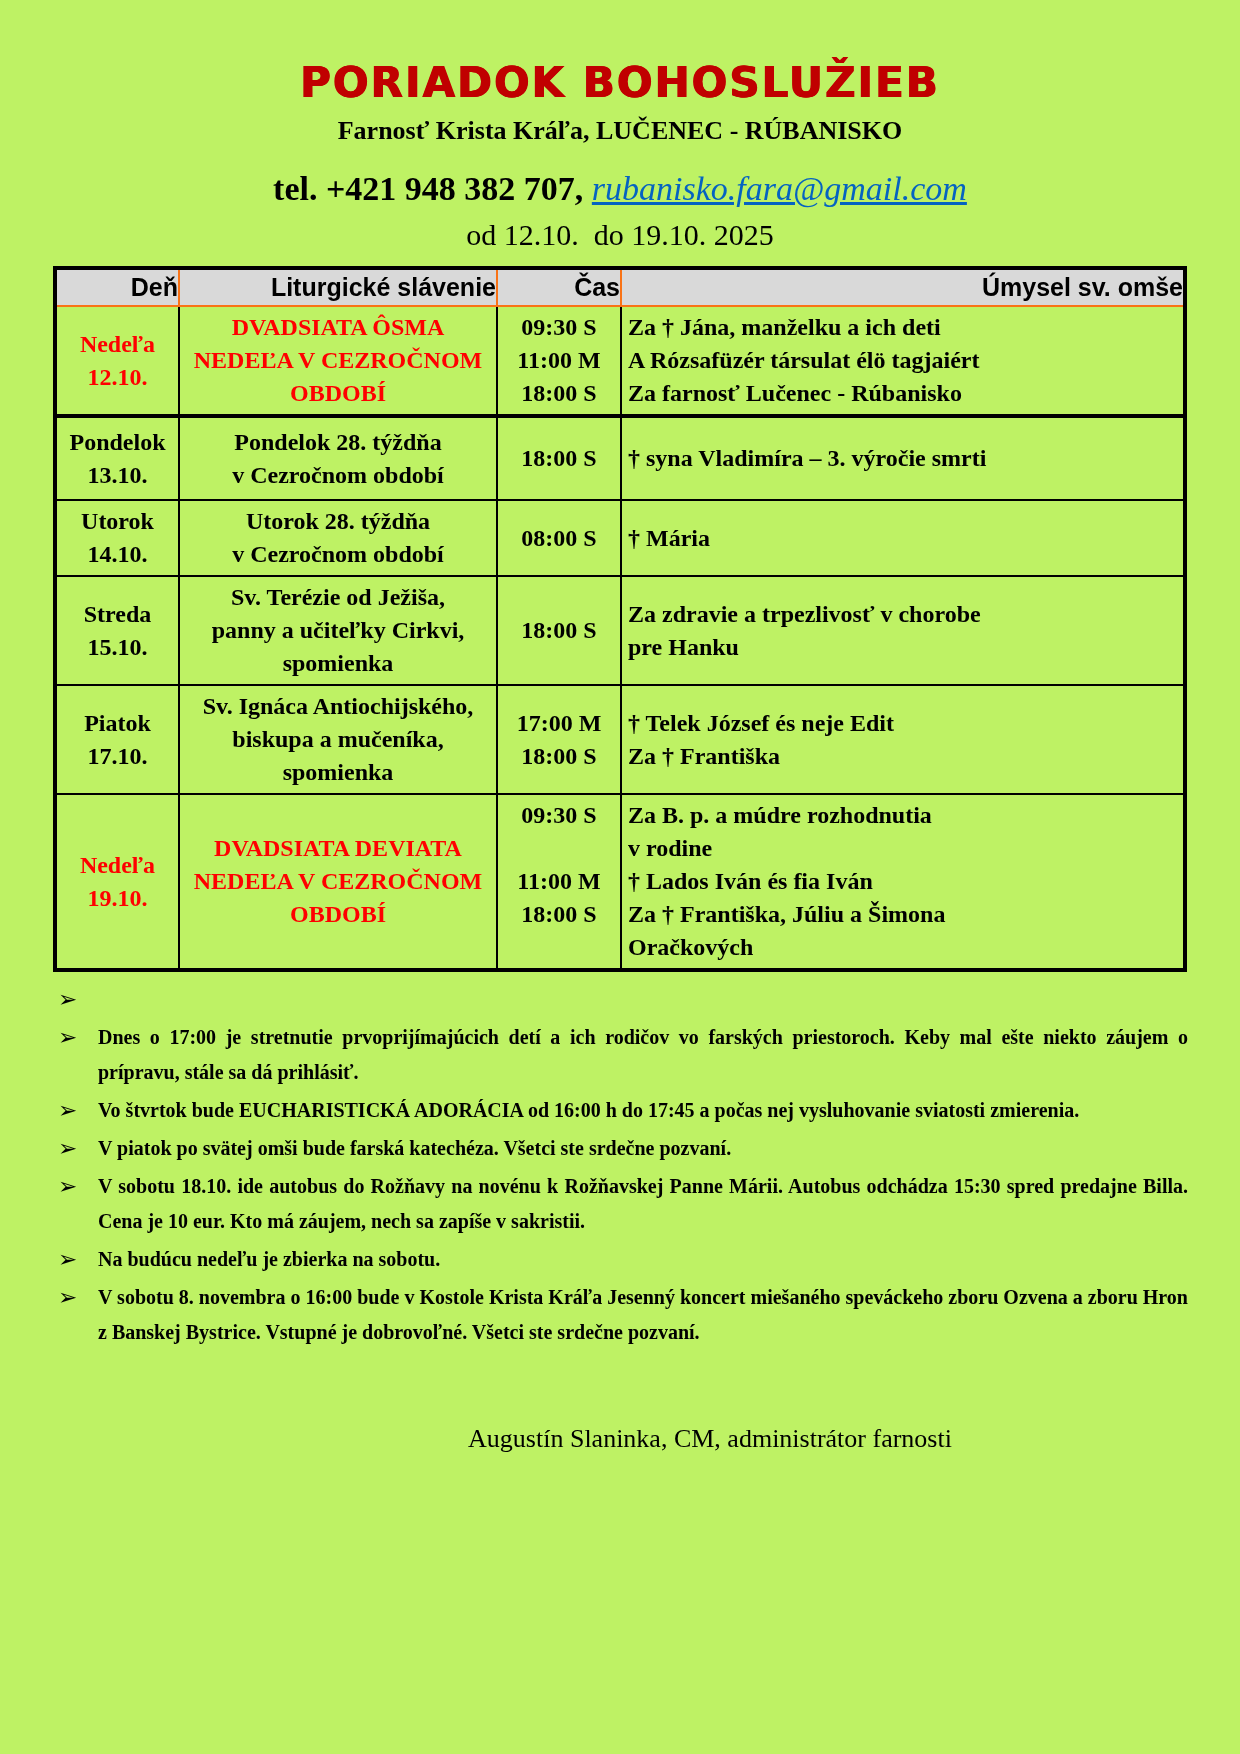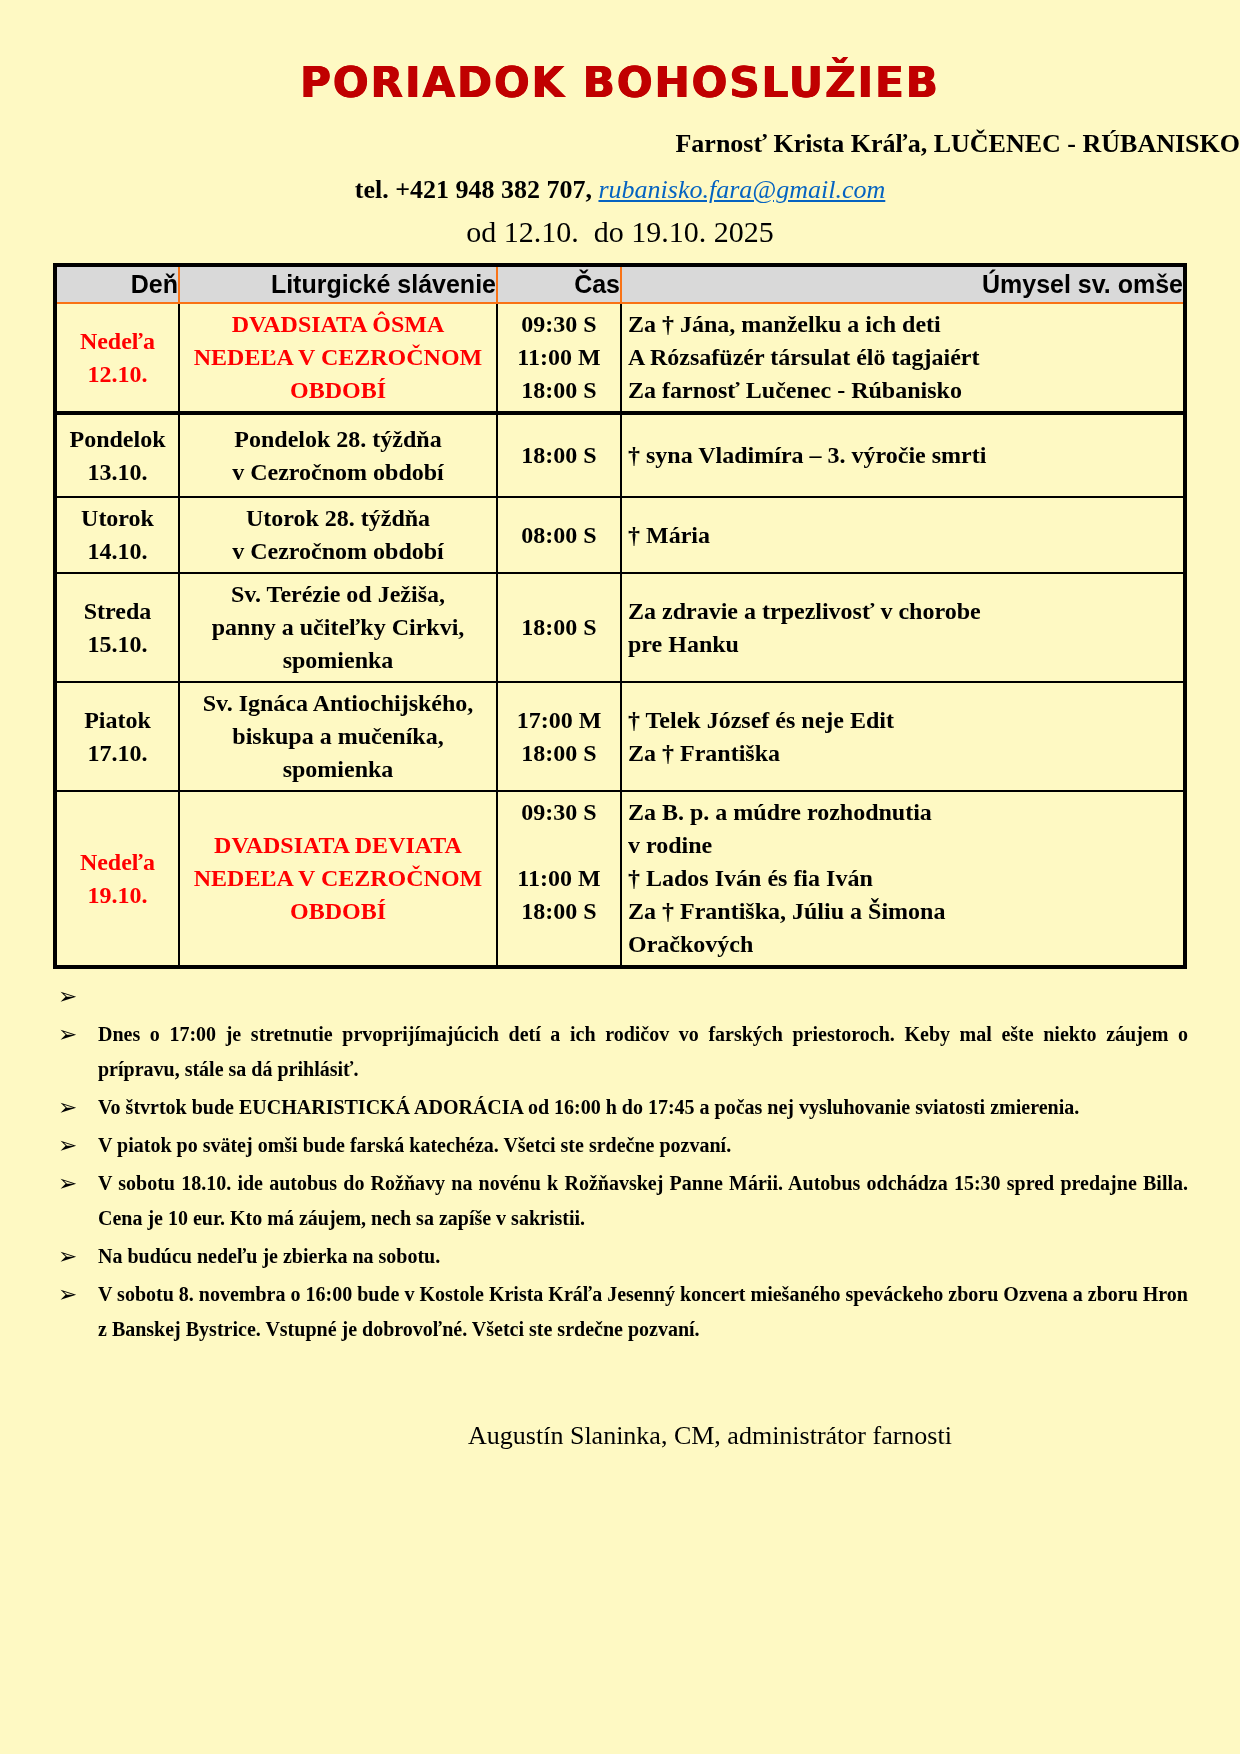--- a/index.html
+++ b/index.html
@@ -1,43 +1,42 @@
 <!DOCTYPE html>
 <html><head>
 <meta charset="utf-8">
 <style>
   * { margin:0; padding:0; box-sizing:border-box; }
   html,body { background:#ffffff; }
   .page {
     position:relative;
     width:1240px; height:1754px;
     margin:0 auto;
-    background:#fef9c3;
+    background:#bef264;
     font-family:"Liberation Serif", serif;
     color:#000;
     overflow:hidden;
   }
   .header { padding-top:58px; text-align:center; }
   .doc-title {
     font-family:"DejaVu Sans", sans-serif;
     font-weight:800;
     font-size:42px;
     letter-spacing:2px;
     color:#c00000;
     text-shadow:0.6px 0 0 #c00000, -0.6px 0 0 #c00000;
   }
   .parish-line {
-    margin-top:22px;
+    margin-top:9px;
     font-size:26px;
     font-weight:bold;
-    text-align:right;
   }
   .contact-line {
-    margin-top:16px;
-    font-size:26px;
+    margin-top:24px;
+    font-size:34px;
     font-weight:bold;
   }
   .email-link {
     font-weight:normal;
     font-style:italic;
     color:#0563c1;
     text-decoration:underline;
   }
   .date-line {
     margin-top:10px;

